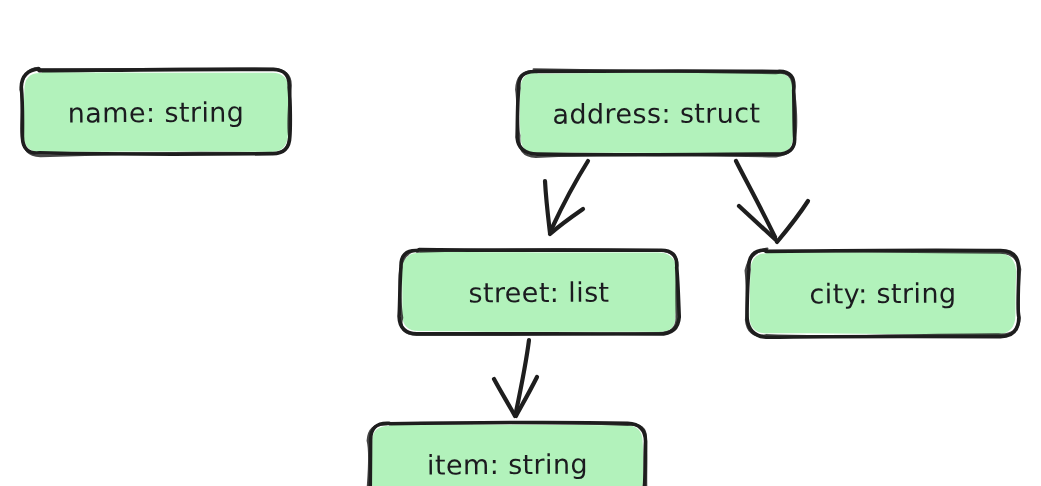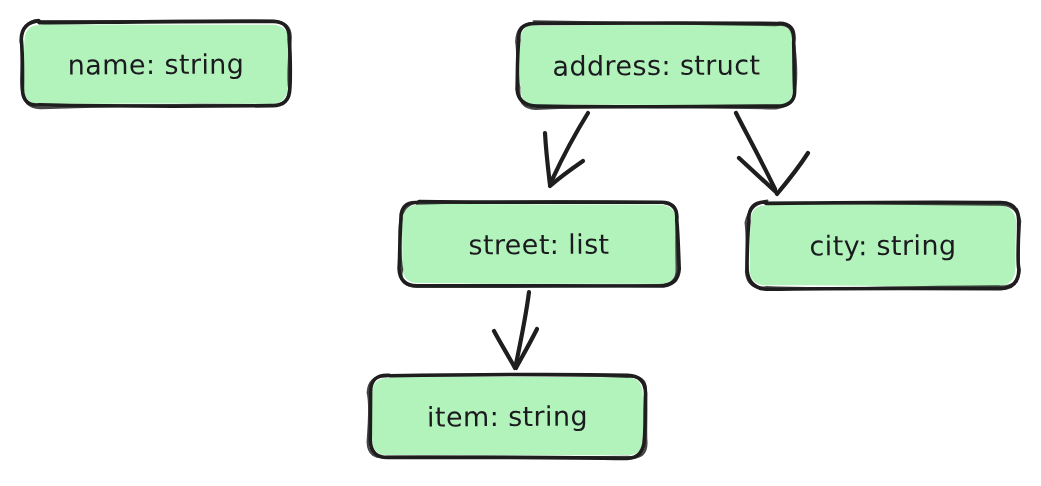--- a/index.html
+++ b/index.html
@@ -12,20 +12,21 @@
     width: 1041px;
     height: 486px;
     overflow: hidden;
     font-family: "DejaVu Sans", sans-serif;
   }
   #canvas {
     position: relative;
     width: 1041px;
     height: 350px;
     background: #ffffff;
+    margin-top: 48px;
   }
   svg.layer {
     position: absolute;
     top: 0;
     left: 0;
     width: 1041px;
     height: 486px;
     overflow: visible;
   }
   .node-label {

